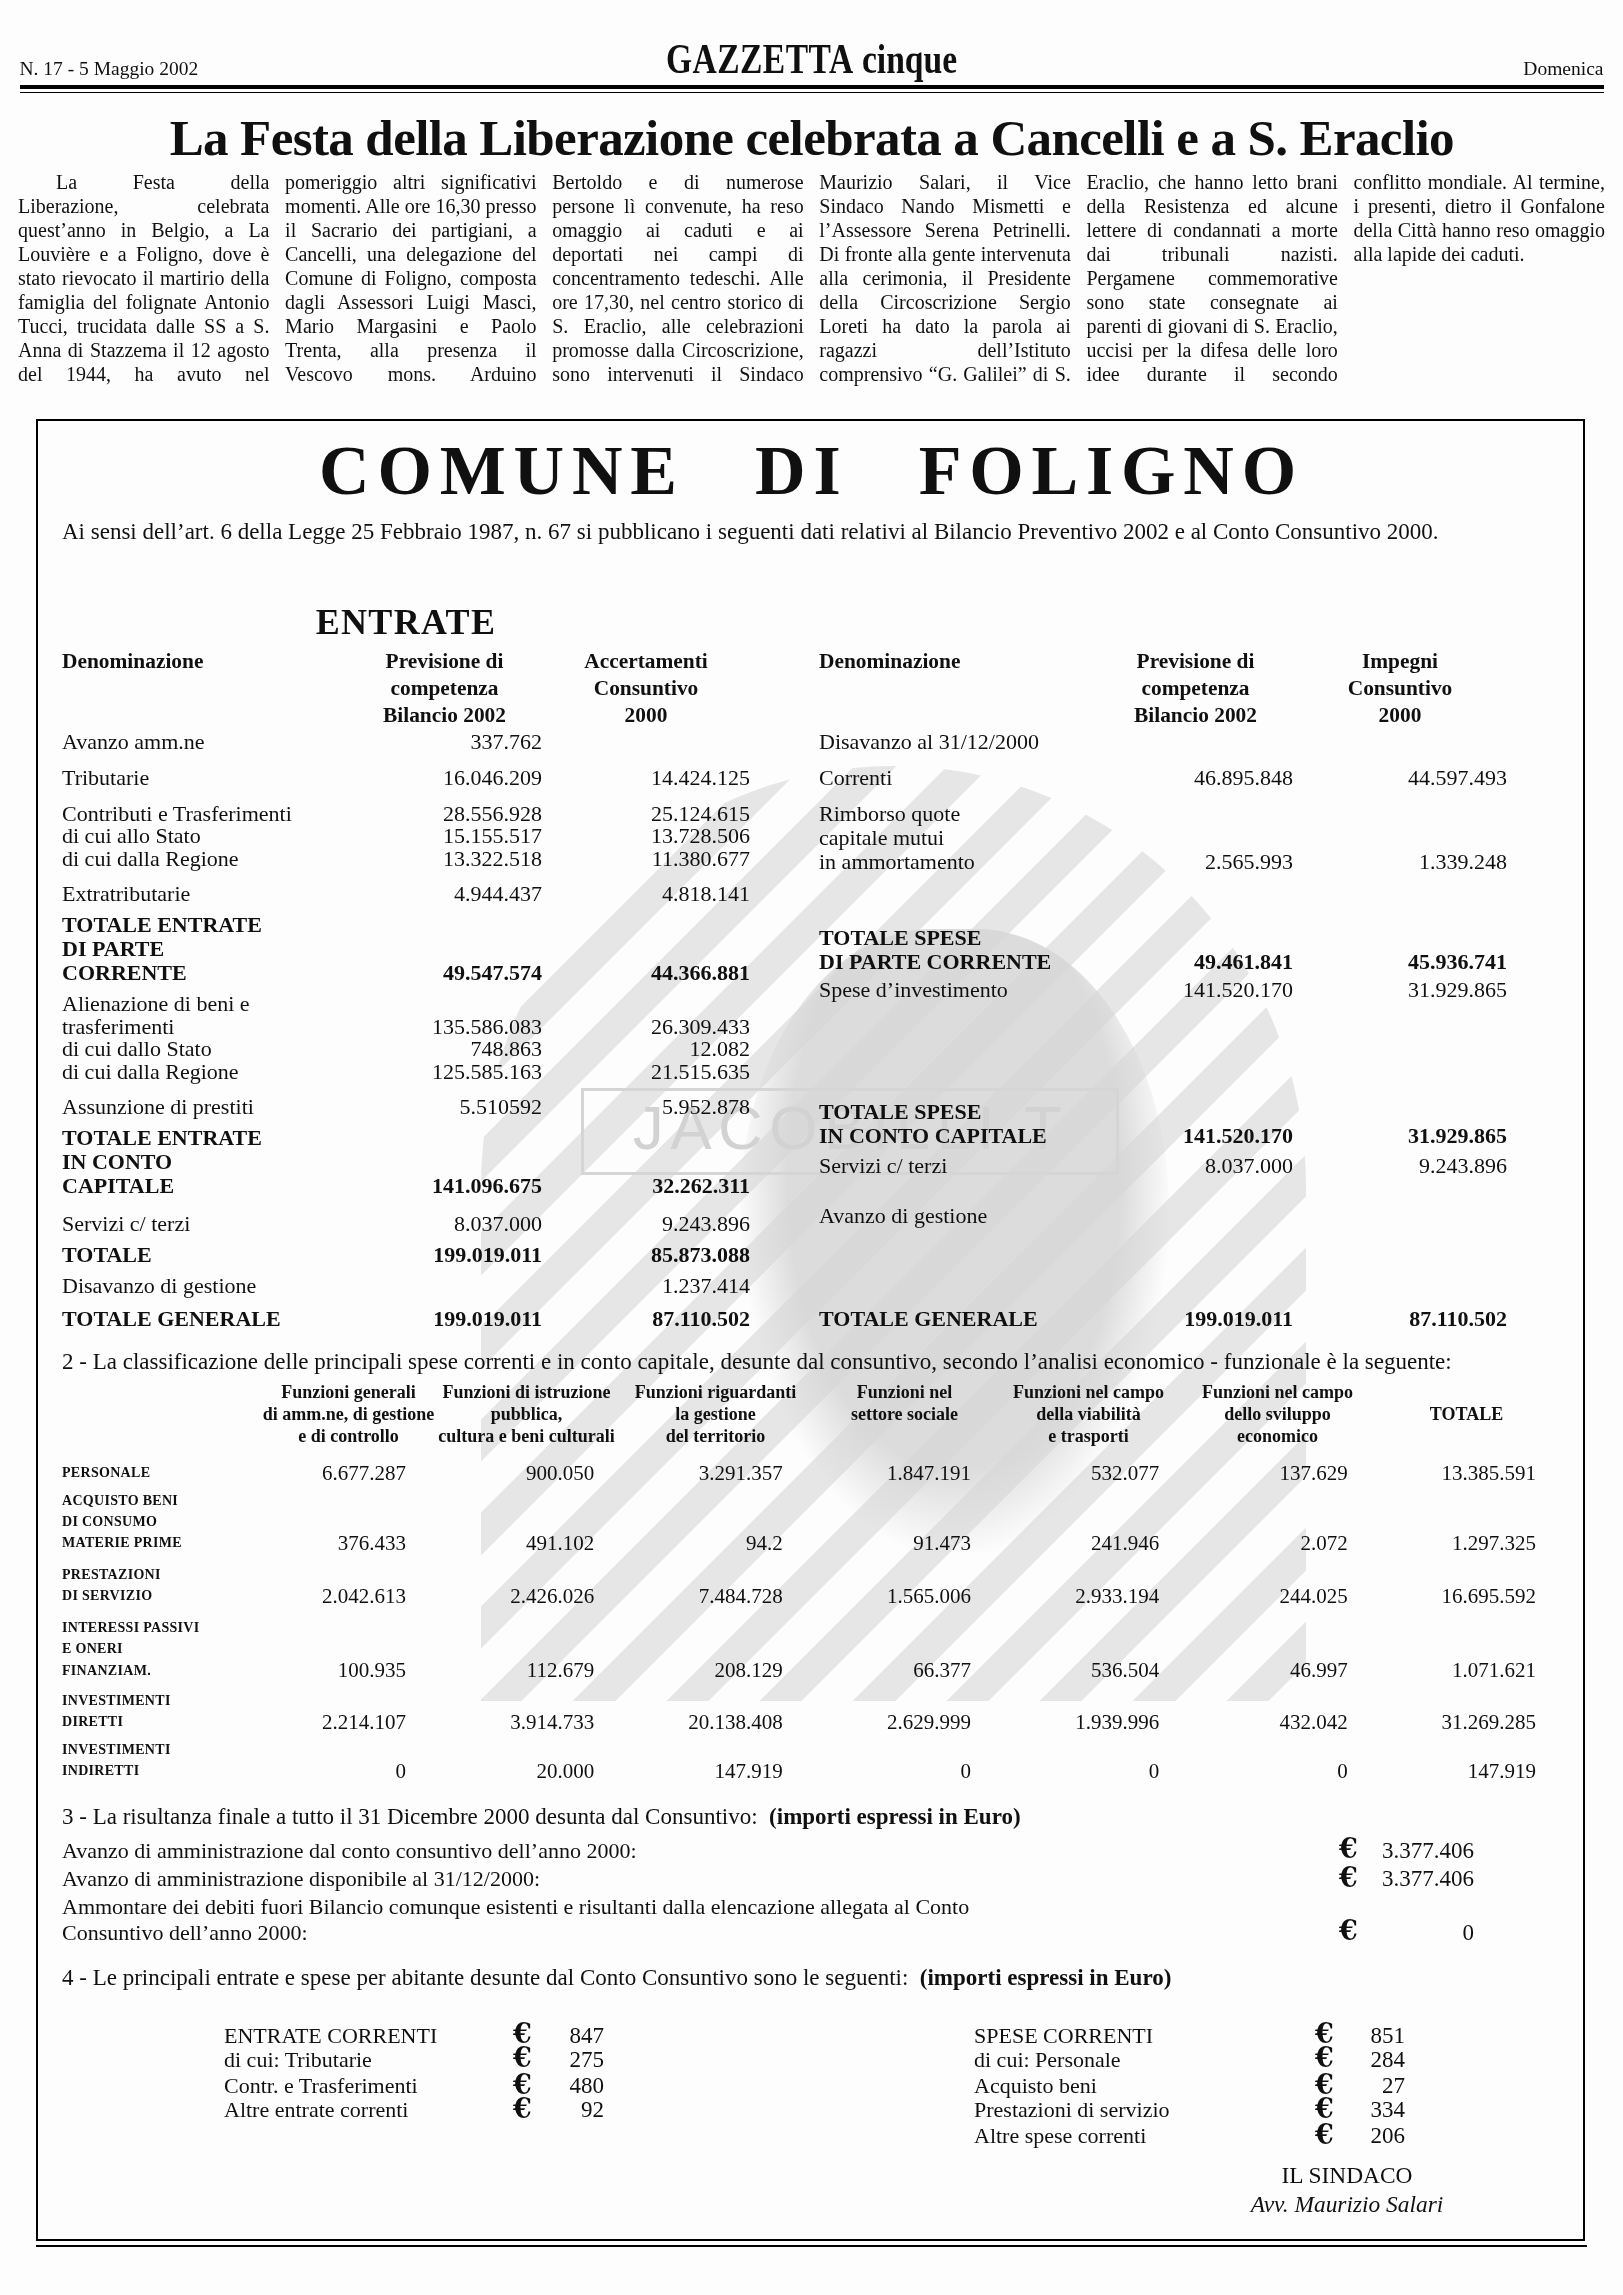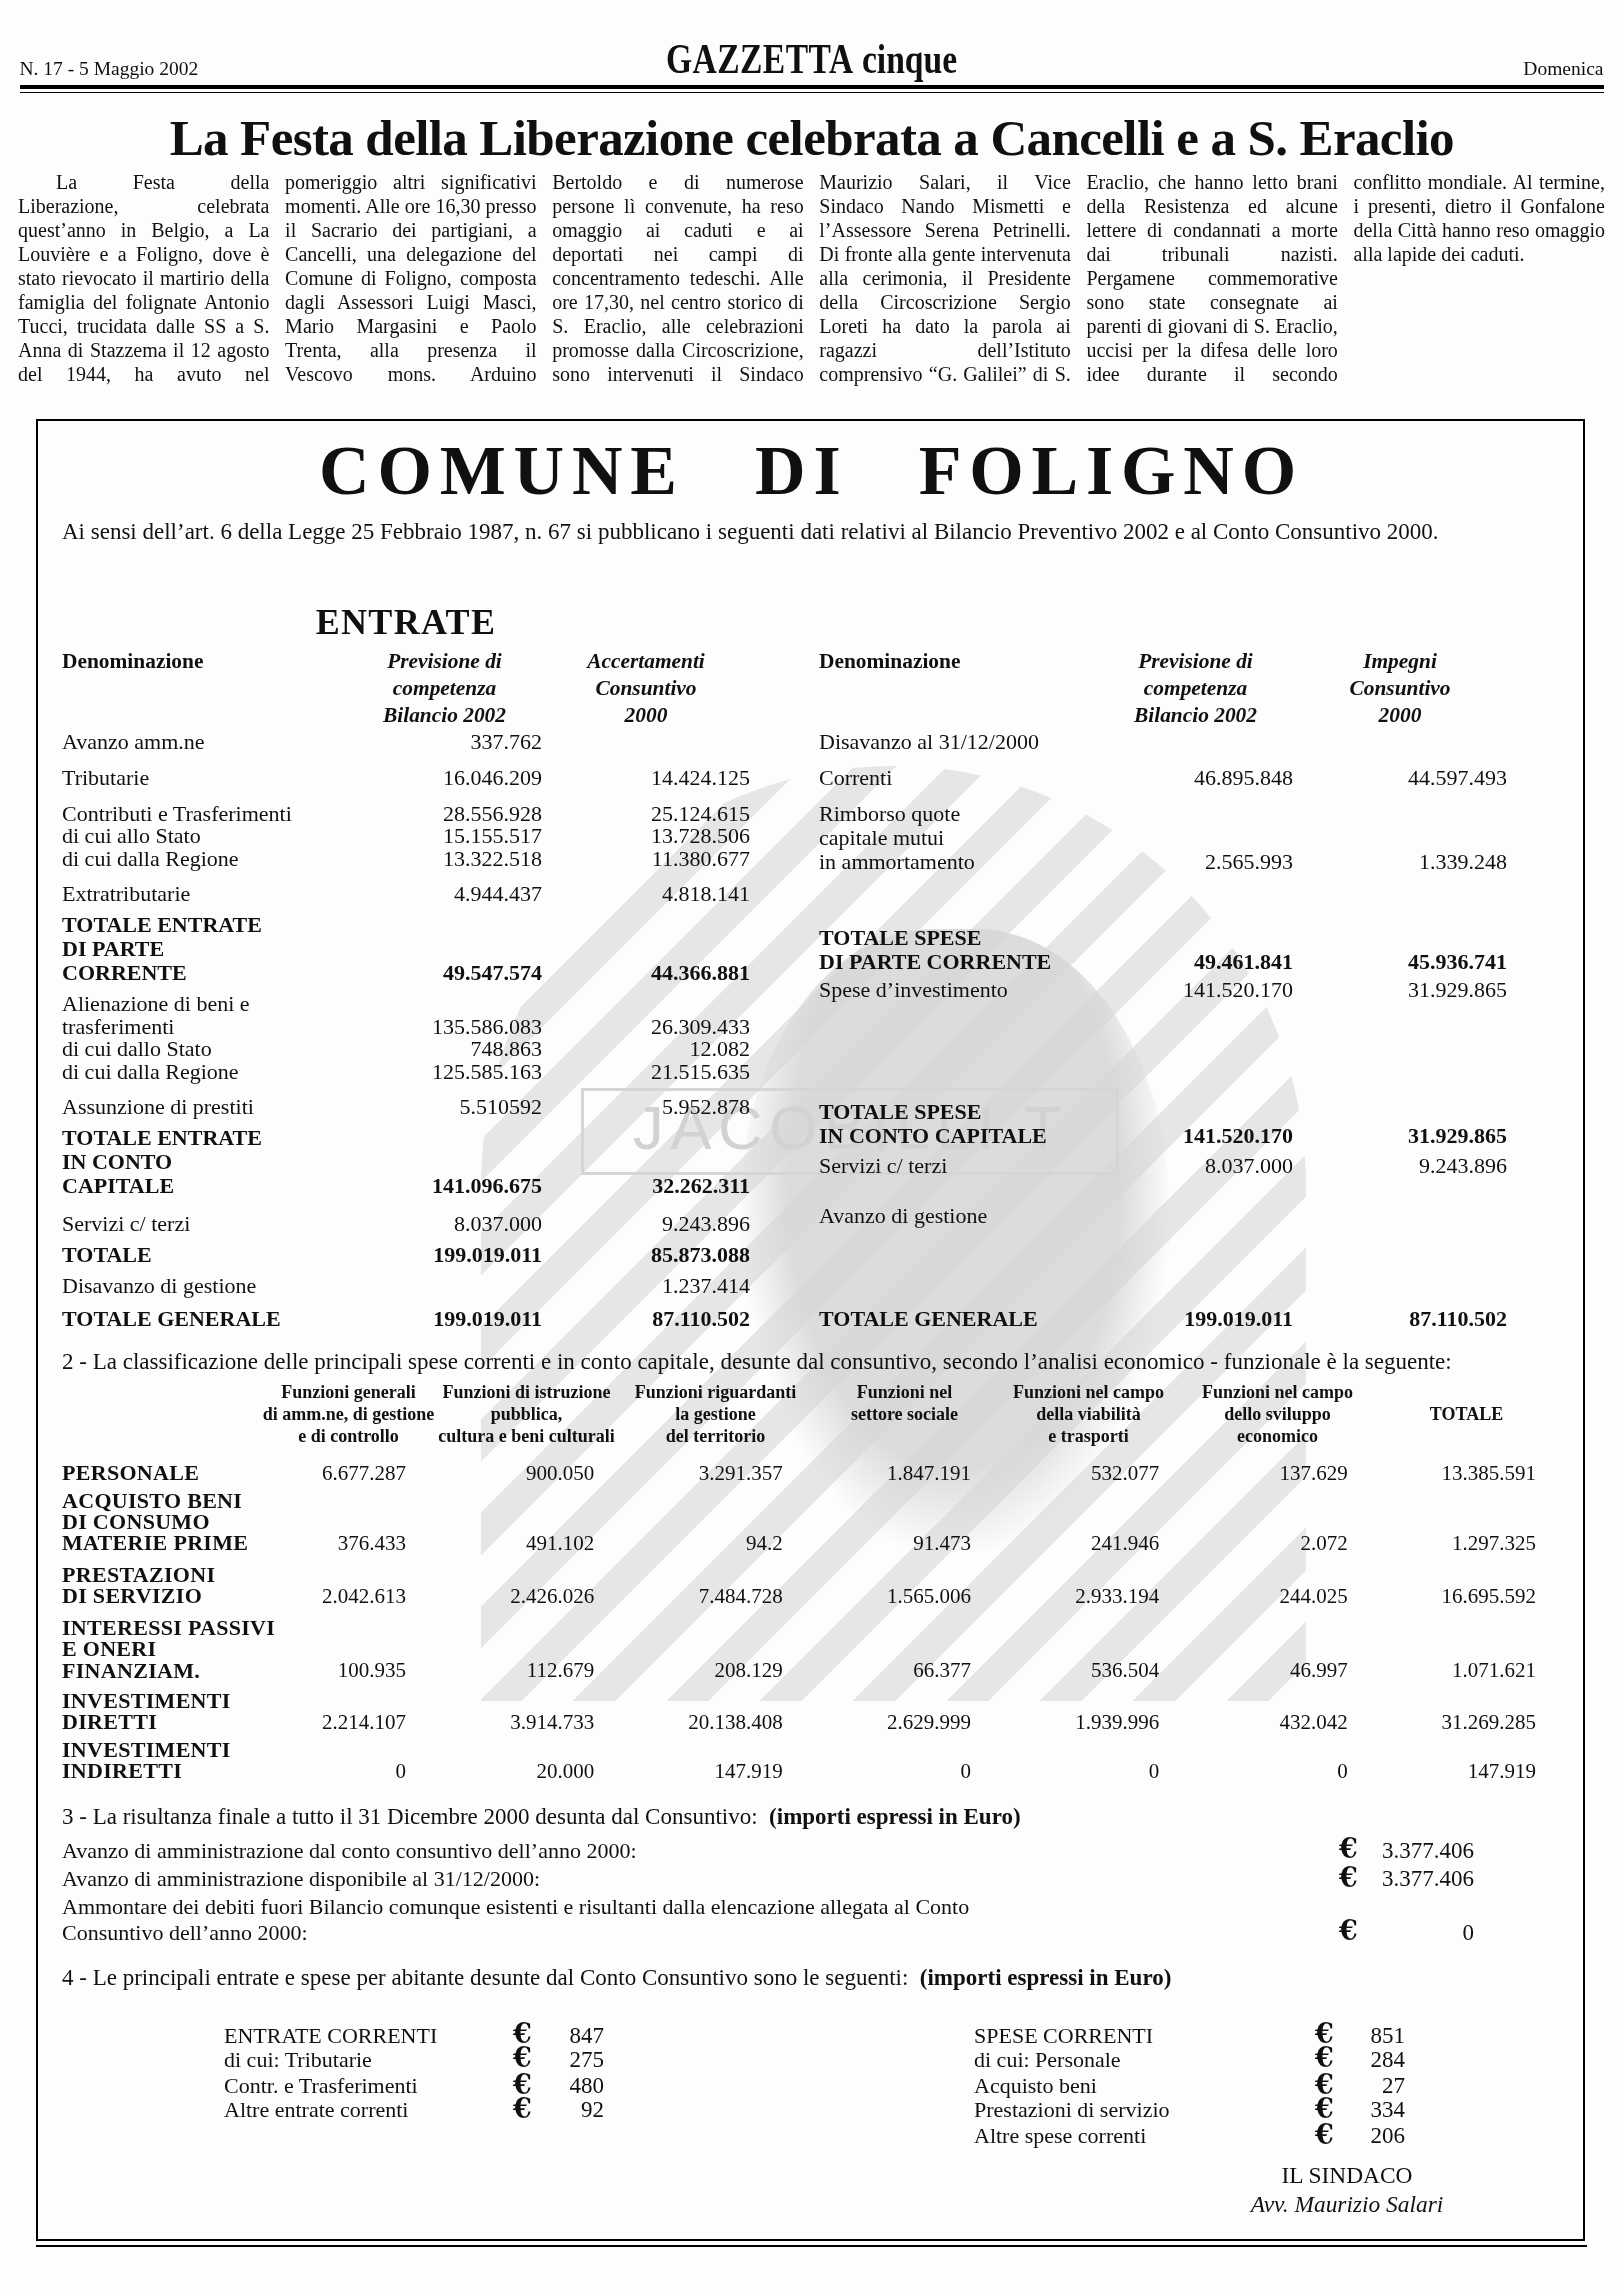--- a/index.html
+++ b/index.html
@@ -30,26 +30,26 @@
   .secline{left:62px;width:1494px;font-size:23px;}
   .s1{top:569px;}
   .s2{top:1349px;}
   .s3{top:1804px;}
   .s4{top:1965px;}
   .tblhead{font-size:36px;font-weight:bold;text-align:center;letter-spacing:1.3px;}
   .eh{top:601px;left:62px;width:688px;}
   .sh{top:601px;left:819px;width:688px;}
   .colheads{position:absolute;display:flex;font-size:21.4px;font-weight:bold;line-height:27px;}
   .colheads .cl{flex:1;text-align:left;}
-  .colheads .ca,.colheads .cb{text-align:center;font-style:italic;}
+  .colheads .ca,.colheads .cb{text-align:center;}
   .trow{position:absolute;display:flex;width:688px;font-size:22px;line-height:26px;white-space:nowrap;}
   .trow .lbl{flex:1;text-align:left;}
   .trow .a,.trow .b{text-align:right;}
   .fhead{position:absolute;text-align:center;font-weight:bold;font-size:18px;line-height:22px;width:247px;}
-  .fline{position:absolute;left:62px;font-weight:bold;font-size:22px;line-height:21.4px;letter-spacing:0.3px;white-space:nowrap;}
+  .fline{position:absolute;left:62px;font-weight:bold;font-size:14px;line-height:21.4px;letter-spacing:0.3px;white-space:nowrap;}
   .fvals{position:absolute;left:218px;width:1318px;display:flex;font-size:21px;justify-content:space-between;}
   .fvals span{width:188px;text-align:right;}
   .s3lab{position:absolute;left:62px;font-size:22px;white-space:nowrap;}
   .eurosym{position:absolute;font-size:27px;line-height:27px;font-family:"DejaVu Serif",serif;font-weight:bold;}
   .s3val{position:absolute;left:1357px;width:117px;text-align:right;font-size:23px;}
   .minilab{position:absolute;font-size:22px;white-space:nowrap;}
   .minival{position:absolute;text-align:right;font-size:23px;}
   .sig{top:2162px;left:1201px;width:292px;text-align:center;font-size:23.4px;}
   .signame{top:2191px;left:1201px;width:292px;text-align:center;font-size:23.4px;font-style:italic;}
   

